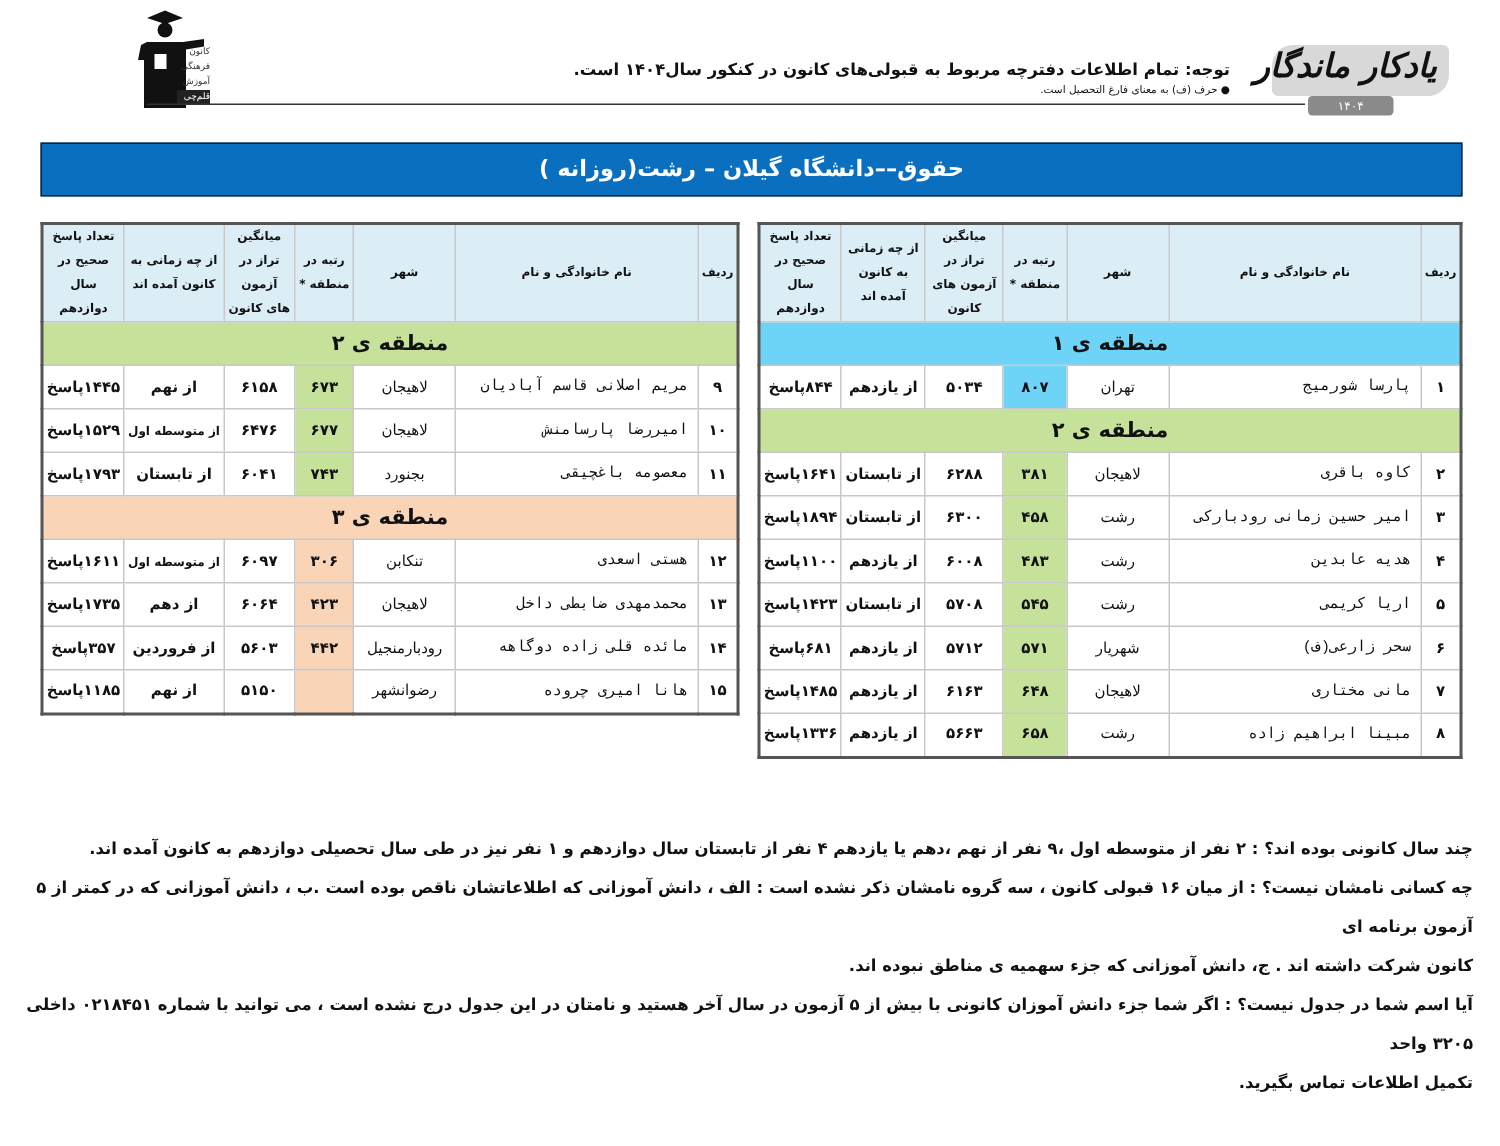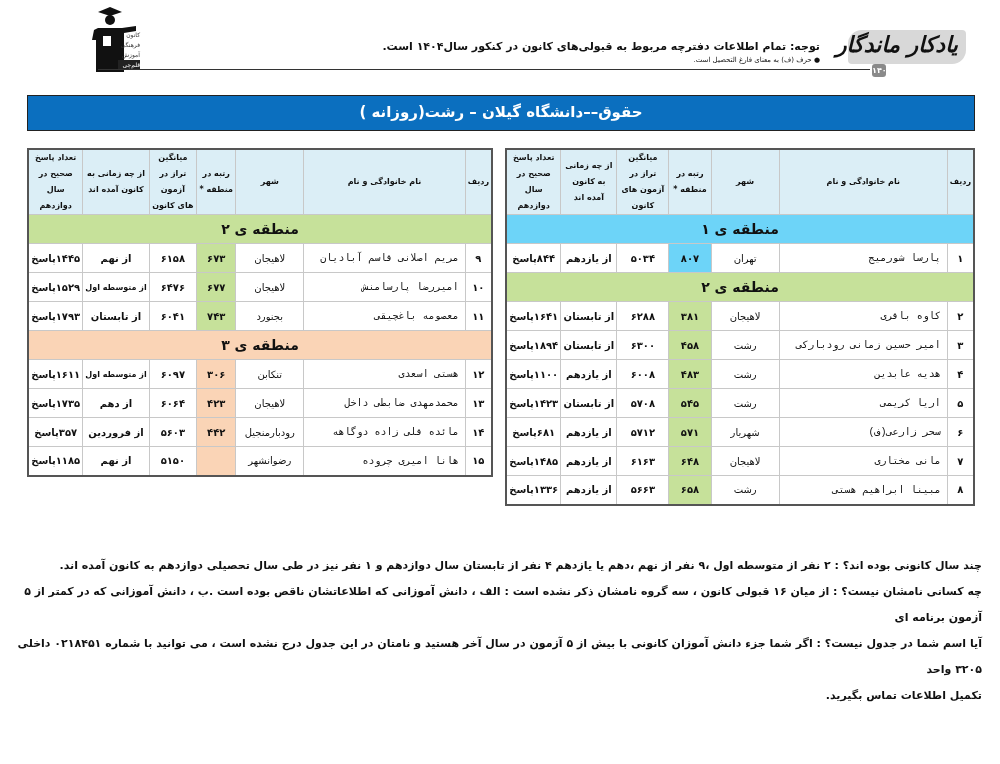--- a/index.html
+++ b/index.html
@@ -3,21 +3,21 @@
 <meta charset="utf-8">
 <style>
   * { box-sizing: border-box; margin: 0; padding: 0; }
   html, body { width: 1000px; height: 764px; background: #ffffff; overflow: hidden; }
   body { font-family: "DejaVu Sans", sans-serif; color: #111; position: relative; }
 
   
   .header-line { position: absolute; left: 98px; top: 69px; width: 772px; height: 1px; background: #333; }
   .logo-right { position: absolute; left: 848px; top: 30px; width: 118px; height: 34px; background: #d8d8d8; border-radius: 14px 4px 14px 4px; }
   .logo-right .logo-text { position: absolute; right: 8px; top: 1px; font-family: "DejaVu Serif", serif; font-size: 22px; font-style: italic; font-weight: bold; color: #111; direction: rtl; white-space: nowrap; }
-  .logo-year { position: absolute; left: 872px; top: 64px; width: 14px; height: 13px; background: #8a8a8a; border-radius: 3px; color: #fff; font-size: 8px; font-weight: bold; text-align: center; line-height: 13px; }
+  .logo-year { position: absolute; left: 872px; top: 64px; width: 57px; height: 13px; background: #8a8a8a; border-radius: 3px; color: #fff; font-size: 8px; font-weight: normal; text-align: center; line-height: 13px; }
   .notice { position: absolute; right: 180px; top: 40px; direction: rtl; text-align: right; }
   .notice-main { font-size: 11px; font-weight: bold; white-space: nowrap; }
   .notice-sub { font-size: 7px; margin-top: 3px; white-space: nowrap; }
 
   .logo-left { position: absolute; left: 92px; top: 6px; width: 52px; height: 66px; }
   .logo-left .fig { position: absolute; left: 0; top: 0; width: 44px; height: 66px; }
   .logo-left .words { position: absolute; left: 26px; top: 24px; width: 22px; direction: rtl; font-size: 6px; line-height: 10px; color: #333; text-align: right; }
   .logo-left .words .last { background: #222; color: #fff; }
 
   
@@ -164,21 +164,21 @@
         <td class="bold">۷</td>
         <td class="name">مانی مختاری</td>
         <td>لاهیجان</td>
         <td class="num r2">۶۴۸</td>
         <td class="num">۶۱۶۳</td>
         <td class="bold">از یازدهم</td>
         <td class="num">۱۴۸۵پاسخ</td>
       </tr>
       <tr>
         <td class="bold">۸</td>
-        <td class="name">مبینا ابراهیم هستی</td>
+        <td class="name">مبینا ابراهیم زاده</td>
         <td>رشت</td>
         <td class="num r2">۶۵۸</td>
         <td class="num">۵۶۶۳</td>
         <td class="bold">از یازدهم</td>
         <td class="num">۱۳۳۶پاسخ</td>
       </tr>
     </tbody>
 </table>
 
 <table class="tbl" id="table-left">
@@ -265,18 +265,19 @@
       </tr>
     </tbody>
 </table>
 
 <div class="notes">
   <div class="note">
     <span class="q">چند سال کانونی بوده اند؟ :</span><span class="plain"> ۲ نفر از متوسطه اول ،۹ نفر از نهم ،دهم یا یازدهم  ۴ نفر از تابستان سال دوازدهم و ۱ نفر نیز در طی سال تحصیلی دوازدهم به کانون آمده اند.</span>
   </div>
   <div class="note">
     <span class="q">چه کسانی نامشان نیست؟ :</span><span class="plain"> از میان ۱۶ قبولی کانون ، سه گروه نامشان ذکر نشده است : الف ، دانش آموزانی که اطلاعاتشان ناقص بوده است .ب ، دانش آموزانی که در کمتر از ۵ آزمون برنامه ای</span>
+    <span class="cont">کانون شرکت داشته اند . ج، دانش آموزانی که جزء سهمیه ی مناطق نبوده اند.</span>
   </div>
   <div class="note">
     <span class="q">آیا اسم شما در جدول نیست؟ :</span><span class="plain"> اگر شما جزء دانش آموزان کانونی با بیش از ۵ آزمون در سال آخر هستید و نامتان در این جدول درج نشده است ، می توانید با شماره ۰۲۱۸۴۵۱ داخلی ۳۲۰۵ واحد</span>
     <span class="cont">تکمیل اطلاعات تماس بگیرید.</span>
   </div>
 </div>
 
 </body></html>

